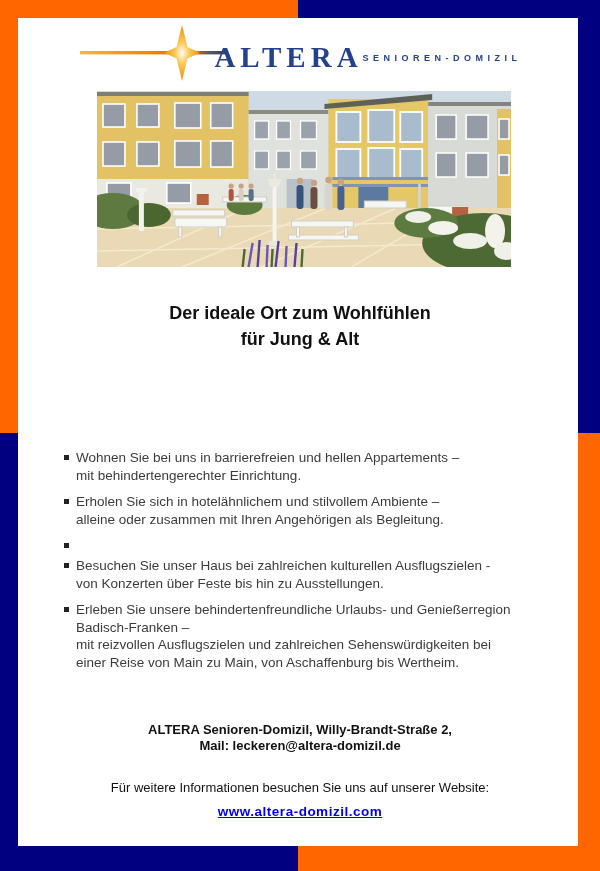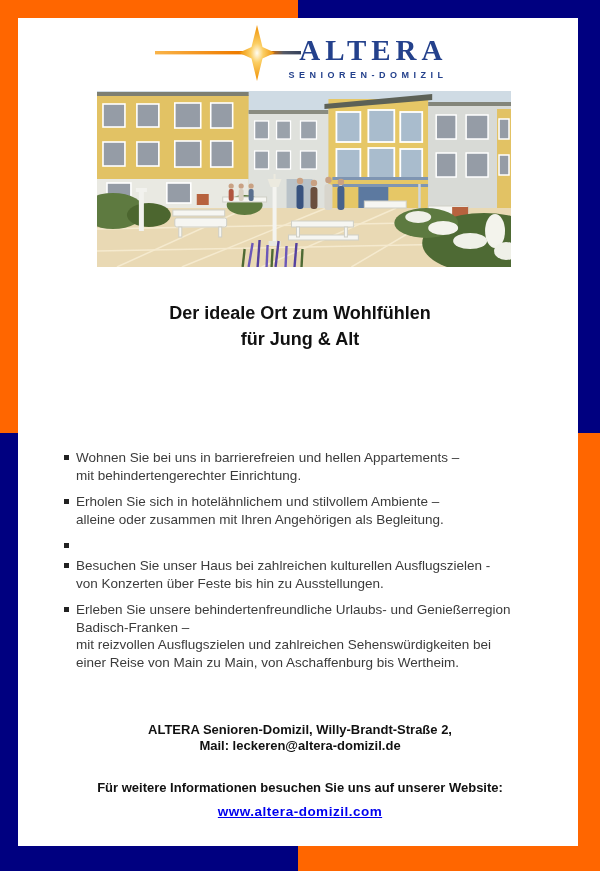--- a/index.html
+++ b/index.html
@@ -12,25 +12,25 @@
   .border-bottom{position:absolute;left:0;bottom:0;width:600px;height:25px;
     background:linear-gradient(to right,#000080 0 49.6%,#FF6600 49.6%);}
   .border-left{position:absolute;left:0;top:0;width:18px;height:871px;
     background:linear-gradient(to bottom,#FF6600 0 49.7%,#000080 49.7%);}
   .border-right{position:absolute;right:0;top:0;width:22px;height:871px;
     background:linear-gradient(to bottom,#000080 0 49.7%,#FF6600 49.7%);}
 
   
   .logo{position:absolute;left:0;top:26px;width:600px;display:flex;align-items:center;justify-content:center;}
   .logo-mark{flex:0 0 auto;margin-right:-14px;margin-top:-4px;}
-  .logo-text{display:flex;flex-direction:column;align-items:flex-end;}
+  .logo-text{display:flex;flex-direction:row;align-items:flex-start;}
   .brand{font-family:"Liberation Serif", serif;font-weight:600;font-size:29px;
     letter-spacing:5px;color:#24418C;line-height:30px;}
   .tagline{font-family:"Liberation Sans", sans-serif;font-weight:bold;font-size:9px;
-    letter-spacing:4.5px;color:#24418C;margin-top:5px;align-self:stretch;text-align:center;}
+    letter-spacing:4.5px;color:#24418C;margin-top:11px;align-self:stretch;text-align:center;}
 
   
   .photo{position:absolute;left:97px;top:91px;width:414px;height:176px;}
   .photo svg{display:block;width:100%;height:100%;}
 
   
   .headline{position:absolute;left:20px;top:300px;width:560px;text-align:center;
     font-size:18px;font-weight:bold;color:#111;line-height:26px;}
   .subheadline{position:absolute;left:20px;top:373px;width:560px;text-align:center;
     font-size:14.5px;font-weight:bold;color:#111;line-height:20px;white-space:pre-line;}
@@ -38,21 +38,21 @@
   
   .bullets{position:absolute;left:64px;top:449px;width:482px;}
   .bullet{display:flex;margin-bottom:9px;}
   .bullet-marker{flex:0 0 auto;width:5px;height:5px;background:#222;margin:6px 7px 0 0;}
   .bullet-text{font-size:13.5px;color:#3b3b3b;line-height:17.5px;white-space:pre-line;}
 
   
   .address{position:absolute;left:30px;top:722px;width:540px;text-align:center;
     font-size:13px;font-weight:bold;color:#111;line-height:16px;}
   .info-line{position:absolute;left:30px;top:780px;width:540px;text-align:center;
-    font-size:13px;font-weight:bold;color:#111;}
+    font-size:13px;font-weight:normal;color:#111;}
   .website{position:absolute;left:30px;top:802px;width:540px;text-align:center;}
   .website a{font-size:13.5px;font-weight:bold;color:#0000EE;text-decoration:underline;letter-spacing:0.5px;}
 </style>
 </head>
 <body>
 
 <div class="page">
 
   <div class="border-top"></div>
   <div class="border-bottom"></div>

